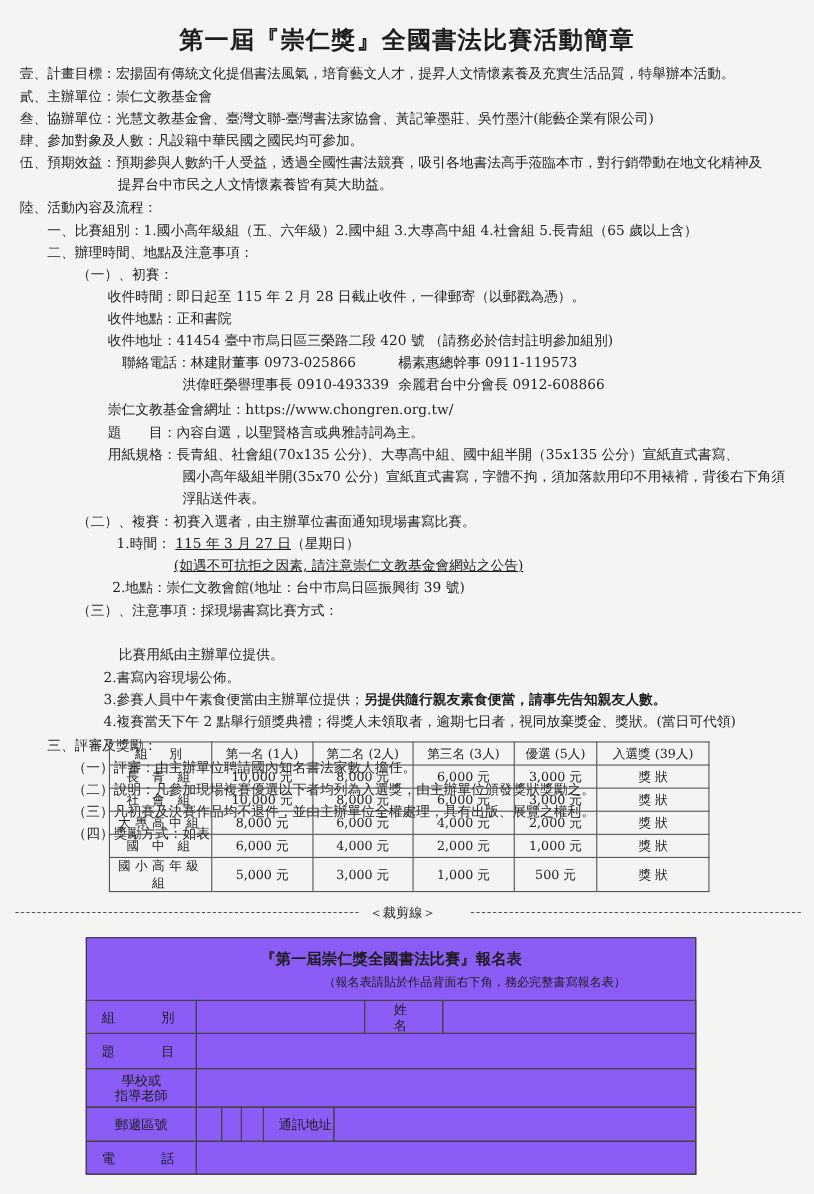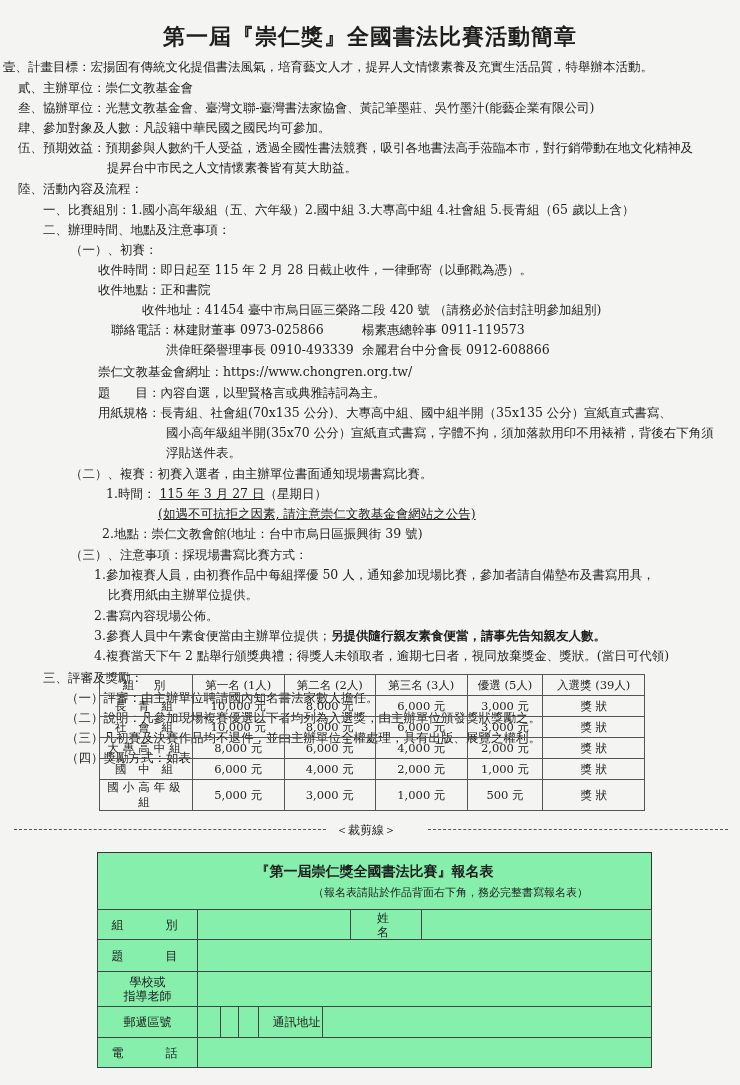--- a/index.html
+++ b/index.html
@@ -27,67 +27,66 @@
     }
     table.prize th, table.prize td {
       border: 1px solid #555; text-align: center; height: 20px; padding: 0; font-weight: normal;
     }
     table.prize th:first-child, table.prize td:first-child { width: 92px; letter-spacing: 4px; }
     .cutline {
       position: absolute; top: 822px; font-size: 12px; white-space: nowrap;
     }
     .dash { position: absolute; top: 829px; height: 0; border-top: 1px dashed #555; }
     .form {
-      position: absolute; left: 97px; top: 852px; width: 553px; height: 214px;
-      border: 1.5px solid #333; background: #86efac;
+      position: absolute; left: 78px; top: 852px; width: 553px; height: 214px;
+      border: 1.5px solid #333; background: #8b5cf6;
     }
     .form-title {
       position: absolute; left: 0; right: 0; top: 10px; text-align: center;
       font-size: 14px; font-weight: bold;
     }
     .form-sub { position: absolute; left: 215px; top: 32px; font-size: 11px; }
     .cell { position: absolute; border: 1px solid #444; box-sizing: border-box; font-size: 12px; display: flex; align-items: center; justify-content: center; text-align: center; line-height: 14px; }
   </style>
 </head>
 <body>
 
 <div class="page">
   <div class="title">第一屆『崇仁獎』全國書法比賽活動簡章</div>
 
-  <div class="line" style="left:3px;top:59px;text-align:center;">壹、計畫目標：宏揚固有傳統文化提倡書法風氣，培育藝文人才，提昇人文情懷素養及充實生活品質，特舉辦本活動。</div>
+  <div class="line" style="left:18px;top:59px;text-align:center;">壹、計畫目標：宏揚固有傳統文化提倡書法風氣，培育藝文人才，提昇人文情懷素養及充實生活品質，特舉辦本活動。</div>
   <div class="line" style="left:18px;top:80px;">貳、主辦單位：崇仁文教基金會</div>
   <div class="line" style="left:18px;top:100px;">叁、協辦單位：光慧文教基金會、臺灣文聯-臺灣書法家協會、黃記筆墨莊、吳竹墨汁(能藝企業有限公司)</div>
   <div class="line" style="left:18px;top:120px;">肆、參加對象及人數：凡設籍中華民國之國民均可參加。</div>
   <div class="line" style="left:18px;top:140px;">伍、預期效益：預期參與人數約千人受益，透過全國性書法競賽，吸引各地書法高手蒞臨本市，對行銷帶動在地文化精神及</div>
   <div class="line" style="left:107px;top:160px;">提昇台中市民之人文情懷素養皆有莫大助益。</div>
   <div class="line" style="left:18px;top:181px;">陸、活動內容及流程：</div>
   <div class="line" style="left:43px;top:202px;">一、比賽組別：1.國小高年級組（五、六年級）2.國中組 3.大專高中組 4.社會組 5.長青組（65 歲以上含）</div>
   <div class="line" style="left:43px;top:222px;">二、辦理時間、地點及注意事項：</div>
   <div class="line" style="left:70px;top:242px;">（一）、初賽：</div>
   <div class="line" style="left:98px;top:262px;">收件時間：即日起至 115 年 2 月 28 日截止收件，一律郵寄（以郵戳為憑）。</div>
   <div class="line" style="left:98px;top:282px;">收件地點：正和書院</div>
-  <div class="line" style="left:98px;top:302px;margin-left:44px;">收件地址：41454 臺中市烏日區三榮路二段 420 號 （請務必於信封註明參加組別)</div>
+  <div class="line" style="left:98px;top:302px;">收件地址：41454 臺中市烏日區三榮路二段 420 號 （請務必於信封註明參加組別)</div>
   <div class="line" style="left:98px;top:322px;padding-left:13px;">聯絡電話：林建財董事 0973-025866</div>
   <div class="line" style="left:362px;top:322px;">楊素惠總幹事 0911-119573</div>
   <div class="line" style="left:166px;top:342px;">洪偉旺榮譽理事長 0910-493339</div>
   <div class="line" style="left:362px;top:342px;">余麗君台中分會長 0912-608866</div>
   <div class="line" style="left:98px;top:364px;">崇仁文教基金會網址：https://www.chongren.org.tw/</div>
   <div class="line" style="left:98px;top:385px;">題　　目：內容自選，以聖賢格言或典雅詩詞為主。</div>
   <div class="line" style="left:98px;top:405px;">用紙規格：長青組、社會組(70x135 公分)、大專高中組、國中組半開（35x135 公分）宣紙直式書寫、</div>
   <div class="line" style="left:166px;top:425px;">國小高年級組半開(35x70 公分）宣紙直式書寫，字體不拘，須加落款用印不用裱褙，背後右下角須</div>
   <div class="line" style="left:166px;top:445px;">浮貼送件表。</div>
   <div class="line" style="left:70px;top:466px;">（二）、複賽：初賽入選者，由主辦單位書面通知現場書寫比賽。</div>
   <div class="line" style="left:106px;top:486px;">
     <span>1.時間：</span>
     <span class="u">115 年 3 月 27 日</span><span>（星期日）</span>
   </div>
   <div class="line u" style="left:158px;top:506px;">(如遇不可抗拒之因素, 請注意崇仁文教基金會網站之公告)</div>
   <div class="line" style="left:102px;top:526px;">2.地點：崇仁文教會館(地址：台中市烏日區振興街 39 號)</div>
   <div class="line" style="left:70px;top:547px;">（三）、注意事項：採現場書寫比賽方式：</div>
-  <div class="line" style="left:94px;top:567px;">1.參加複賽人員，由初賽作品中每組擇優 50 人，通知參加現場比賽，參加者請自備墊布及書寫用具，</div>
   <div class="line" style="left:108px;top:587px;">比賽用紙由主辦單位提供。</div>
   <div class="line" style="left:94px;top:608px;">2.書寫內容現場公佈。</div>
   <div class="line" style="left:94px;top:628px;">
     <span>3.參賽人員中午素食便當由主辦單位提供；</span><span class="b">另提供隨行親友素食便當，請事先告知親友人數。</span>
   </div>
   <div class="line" style="left:94px;top:648px;">4.複賽當天下午 2 點舉行頒獎典禮；得獎人未領取者，逾期七日者，視同放棄獎金、獎狀。(當日可代領)</div>
   <div class="line" style="left:43px;top:670px;">三、評審及獎勵：</div>
   <div class="line" style="left:66px;top:710px;">（二）說明：凡參加現場複賽優選以下者均列為入選獎，由主辦單位頒發獎狀獎勵之。</div>
   <div class="line" style="left:66px;top:690px;">（一）評審：由主辦單位聘請國內知名書法家數人擔任。</div>
   <div class="line" style="left:66px;top:730px;">（三）凡初賽及決賽作品均不退件，並由主辦單位全權處理，具有出版、展覽之權利。</div>

